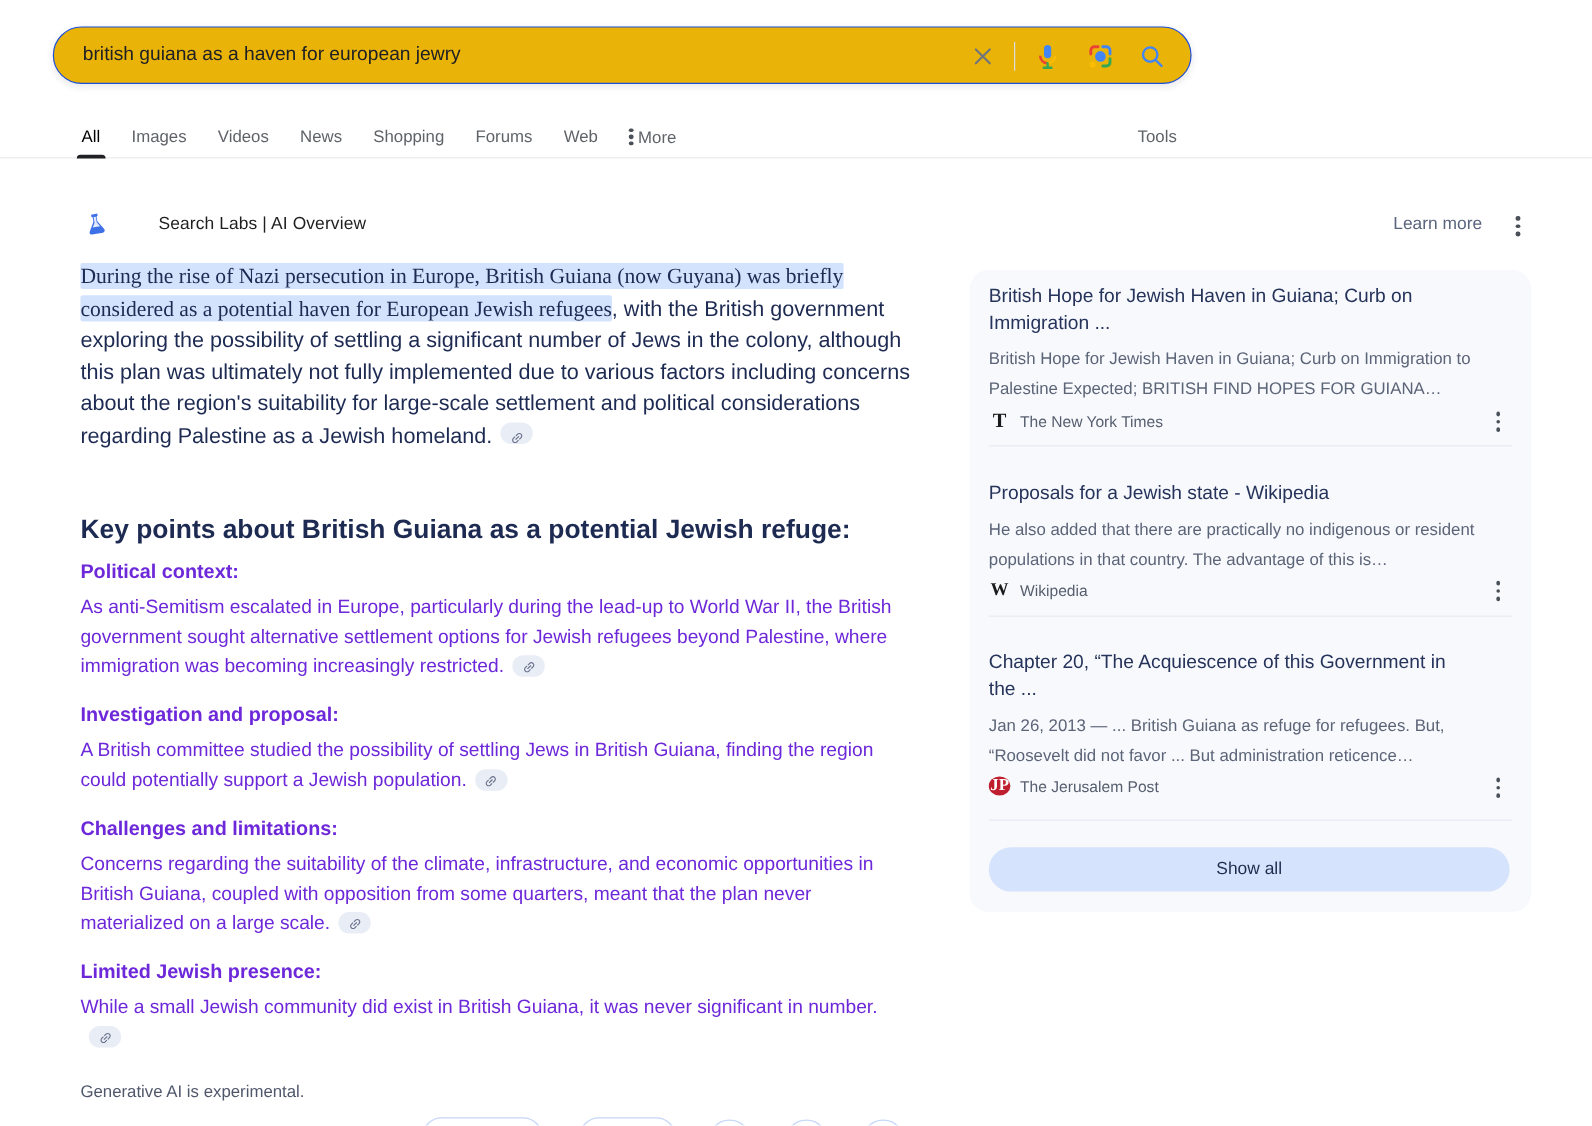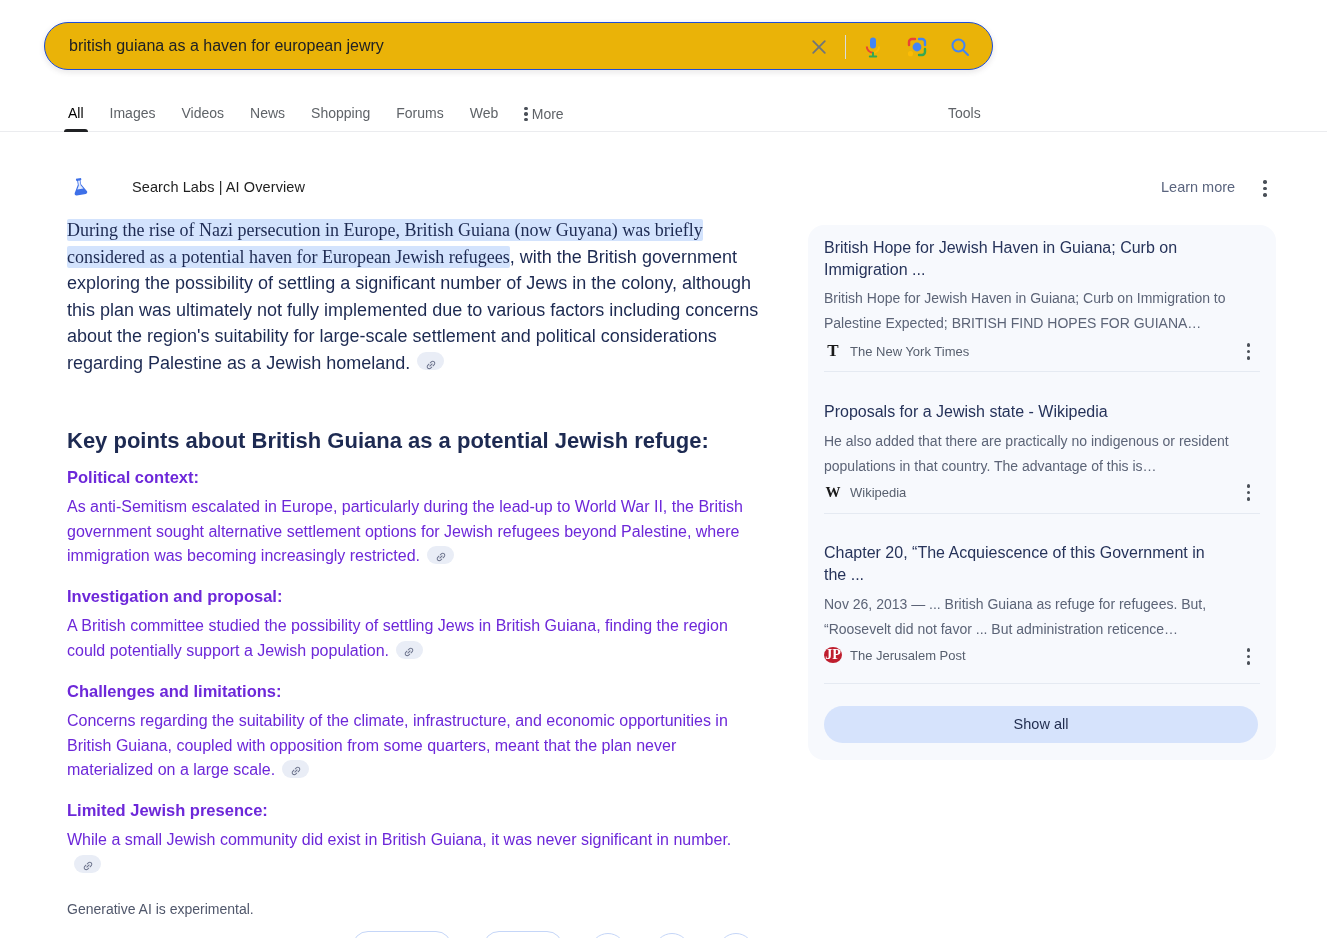--- a/index.html
+++ b/index.html
@@ -247,21 +247,21 @@
     <span class="src-label">Wikipedia</span>
   </div>
   <span class="dots-v card-dots" style="top:259px">
       <i></i>
       <i></i>
       <i></i>
     </span>
   <div class="divider d2"></div>
 
   <div class="card-title t3">Chapter 20, “The Acquiescence of this Government in the ...</div>
-  <div class="card-snippet s3">Nov 26, 2013 — ... British Guiana as refuge for refugees. But, “Roosevelt did not favor ... But administration reticence…</div>
+  <div class="card-snippet s3">Jan 26, 2013 — ... British Guiana as refuge for refugees. But, “Roosevelt did not favor ... But administration reticence…</div>
   <div class="card-src r3">
     <span class="fav-jp">JP</span>
     <span class="src-label">The Jerusalem Post</span>
   </div>
   <span class="dots-v card-dots" style="top:423px">
       <i></i>
       <i></i>
       <i></i>
     </span>
   <div class="divider d3"></div>

